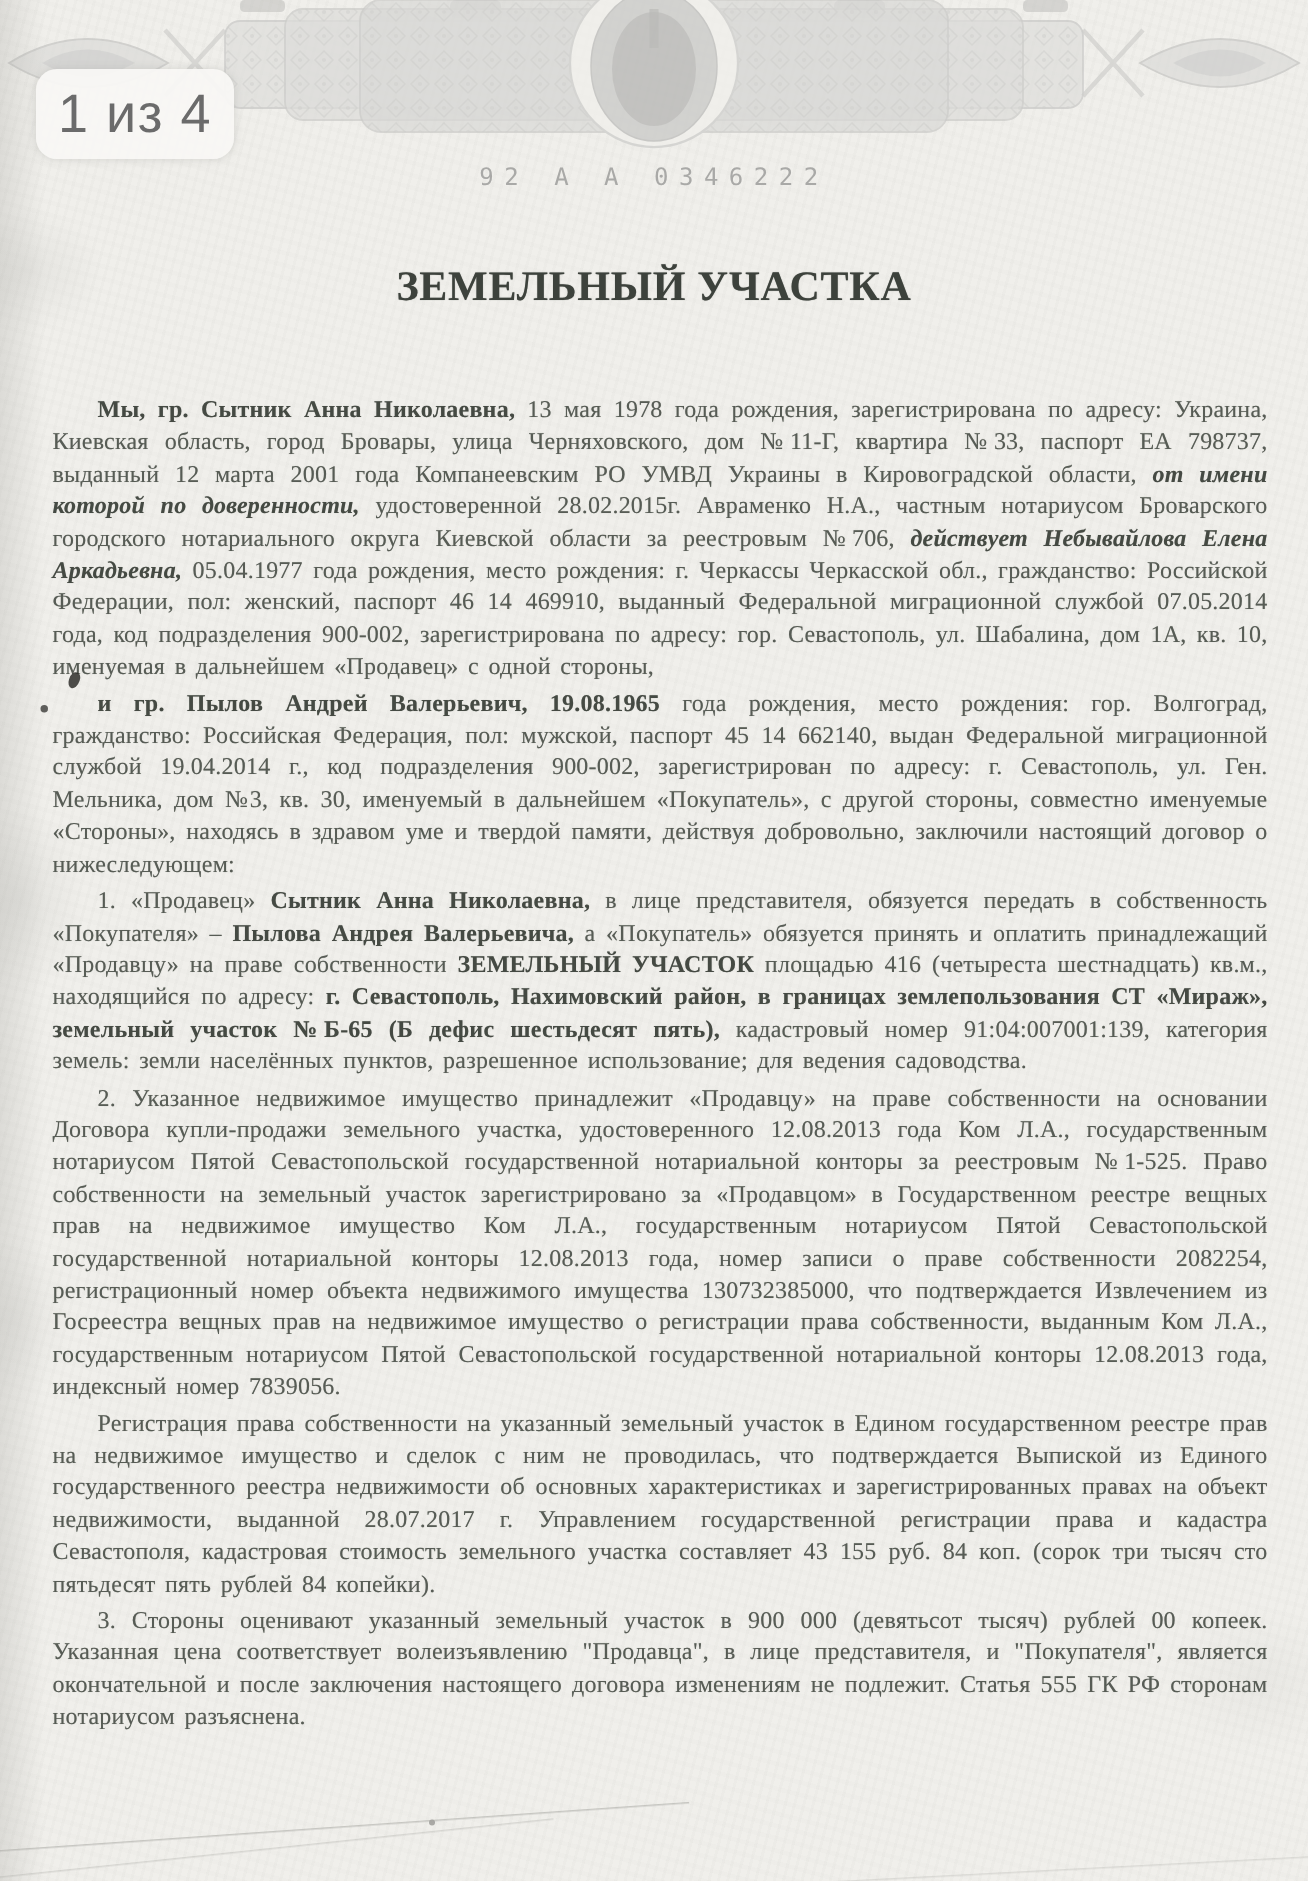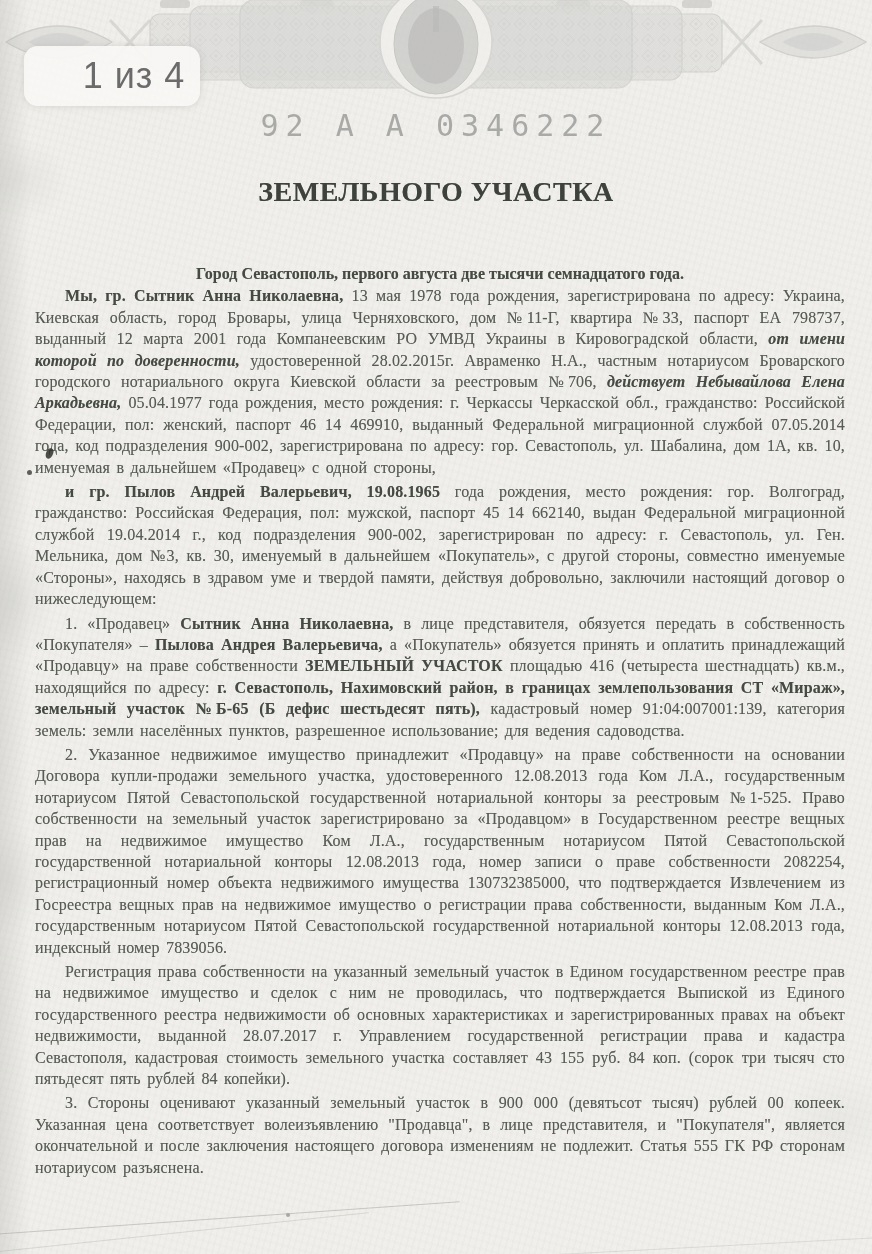--- a/index.html
+++ b/index.html
@@ -22,26 +22,26 @@
   }
   .edge-shade{position:absolute;left:0;top:0;bottom:0;width:30px;
     background:linear-gradient(to right, rgba(150,150,145,0.22), rgba(0,0,0,0));pointer-events:none;}
   .ornament{position:absolute;left:0;top:0;opacity:0.8;}
   .page-badge{
     position:absolute;left:24px;top:46px;width:132px;height:60px;
     background:rgba(248,247,244,0.95);border-radius:14px;
     box-shadow:0 0 6px rgba(180,180,175,0.5);
     display:flex;align-items:center;justify-content:center;
     font-family:"Liberation Sans","DejaVu Sans",sans-serif;
-    font-size:36px;color:var(--badge-text);letter-spacing:1px;padding-left:44px;
+    font-size:36px;color:var(--badge-text);letter-spacing:1px;
   }
   .serial{
     position:absolute;left:0;top:108px;width:100%;text-align:center;
     font-family:"DejaVu Sans Mono","Liberation Mono",monospace;
-    font-size:30px;letter-spacing:7px;color:var(--serial);
+    font-size:16px;letter-spacing:7px;color:var(--serial);
   }
   .doc-title{
     position:absolute;left:0;top:172px;width:100%;text-align:center;
     font-weight:bold;font-size:28px;line-height:39px;letter-spacing:0.5px;
     color:var(--title-ink);
     text-shadow:0 0 0.6px rgba(61,66,60,0.55);
   }
   .content{
     position:absolute;left:35px;right:27px;top:263px;
     font-size:16px;line-height:21.4px;
@@ -120,25 +120,24 @@
 
   <div class="edge-shade"></div>
 
   <div class="page-badge">
     <span>1 из 4</span>
   </div>
 
   <div class="serial">92 А А 0346222</div>
 
   <div class="doc-title">
-    <div>ЗЕМЕЛЬНОГО УЧАСТКА</div>
+    <div>ЗЕМЕЛЬНЫЙ УЧАСТКА</div>
   </div>
 
   <div class="content">
-    <p class="dateline">Город Севастополь, первого августа две тысячи семнадцатого года.</p>
     <div id="paragraphs">
         <p class="para"><span class="seg-b">Мы, гр. Сытник Анна Николаевна, </span><span>13 мая 1978 года рождения, зарегистрирована по адресу: Украина, Киевская область, город Бровары, улица Черняховского, дом №11-Г, квартира №33, паспорт ЕА 798737, выданный 12 марта 2001 года Компанеевским РО УМВД Украины в Кировоградской области, </span><span class="seg-bi">от имени которой по доверенности, </span><span>удостоверенной 28.02.2015г. Авраменко Н.А., частным нотариусом Броварского городского нотариального округа Киевской области за реестровым №706, </span><span class="seg-bi">действует Небывайлова Елена Аркадьевна, </span><span>05.04.1977 года рождения, место рождения: г. Черкассы Черкасской обл., гражданство: Российской Федерации, пол: женский, паспорт 46 14 469910, выданный Федеральной миграционной службой 07.05.2014 года, код подразделения 900-002, зарегистрирована по адресу: гор. Севастополь, ул. Шабалина, дом 1А, кв. 10, именуемая в дальнейшем «Продавец» с одной стороны,</span></p>
         <p class="para"><span class="seg-b">и гр. Пылов Андрей Валерьевич, 19.08.1965 </span><span>года рождения, место рождения: гор. Волгоград, гражданство: Российская Федерация, пол: мужской, паспорт 45 14 662140, выдан Федеральной миграционной службой 19.04.2014 г., код подразделения 900-002, зарегистрирован по адресу: г. Севастополь, ул. Ген. Мельника, дом №3, кв. 30, именуемый в дальнейшем «Покупатель», с другой стороны, совместно именуемые «Стороны», находясь в здравом уме и твердой памяти, действуя добровольно, заключили настоящий договор о нижеследующем:</span></p>
         <p class="para"><span>1. «Продавец» </span><span class="seg-b">Сытник Анна Николаевна, </span><span>в лице представителя, обязуется передать в собственность «Покупателя» – </span><span class="seg-b">Пылова Андрея Валерьевича, </span><span>а «Покупатель» обязуется принять и оплатить принадлежащий «Продавцу» на праве собственности </span><span class="seg-b">ЗЕМЕЛЬНЫЙ УЧАСТОК </span><span>площадью 416 (четыреста шестнадцать) кв.м., находящийся по адресу: </span><span class="seg-b">г. Севастополь, Нахимовский район, в границах землепользования СТ «Мираж», земельный участок №Б-65 (Б дефис шестьдесят пять), </span><span>кадастровый номер 91:04:007001:139, категория земель: земли населённых пунктов, разрешенное использование; для ведения садоводства.</span></p>
         <p class="para"><span>2. Указанное недвижимое имущество принадлежит «Продавцу» на праве собственности на основании Договора купли-продажи земельного участка, удостоверенного 12.08.2013 года Ком Л.А., государственным нотариусом Пятой Севастопольской государственной нотариальной конторы за реестровым №1-525. Право собственности на земельный участок зарегистрировано за «Продавцом» в Государственном реестре вещных прав на недвижимое имущество Ком Л.А., государственным нотариусом Пятой Севастопольской государственной нотариальной конторы 12.08.2013 года, номер записи о праве собственности 2082254, регистрационный номер объекта недвижимого имущества 130732385000, что подтверждается Извлечением из Госреестра вещных прав на недвижимое имущество о регистрации права собственности, выданным Ком Л.А., государственным нотариусом Пятой Севастопольской государственной нотариальной конторы 12.08.2013 года, индексный номер 7839056.</span></p>
         <p class="para"><span>Регистрация права собственности на указанный земельный участок в Едином государственном реестре прав на недвижимое имущество и сделок с ним не проводилась, что подтверждается Выпиской из Единого государственного реестра недвижимости об основных характеристиках и зарегистрированных правах на объект недвижимости, выданной 28.07.2017 г. Управлением государственной регистрации права и кадастра Севастополя, кадастровая стоимость земельного участка составляет 43 155 руб. 84 коп. (сорок три тысяч сто пятьдесят пять рублей 84 копейки).</span></p>
         <p class="para"><span>3. Стороны оценивают указанный земельный участок в 900 000 (девятьсот тысяч) рублей 00 копеек. Указанная цена соответствует волеизъявлению "Продавца", в лице представителя, и "Покупателя", является окончательной и после заключения настоящего договора изменениям не подлежит. Статья 555 ГК РФ сторонам нотариусом разъяснена.</span></p>
       </div>
   </div>
 

